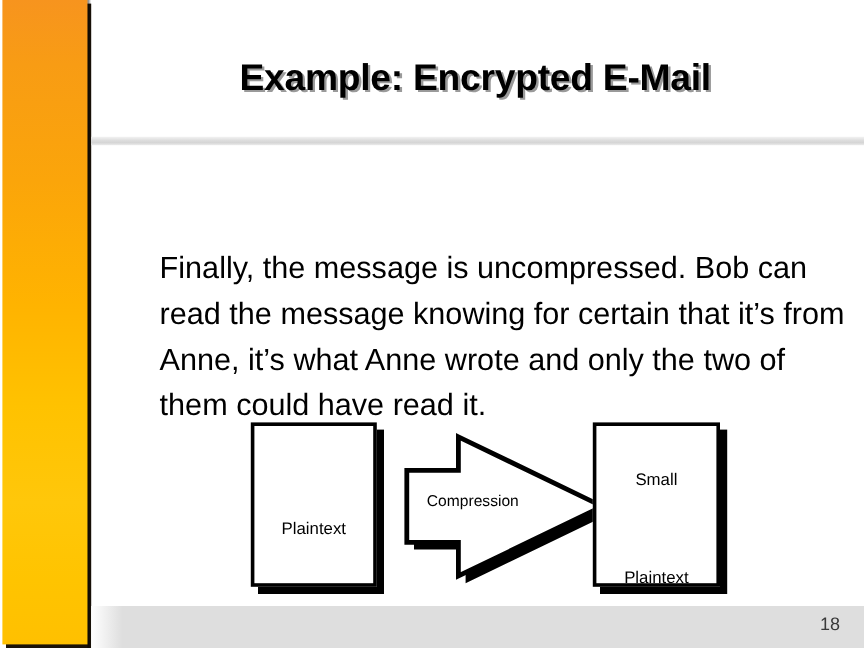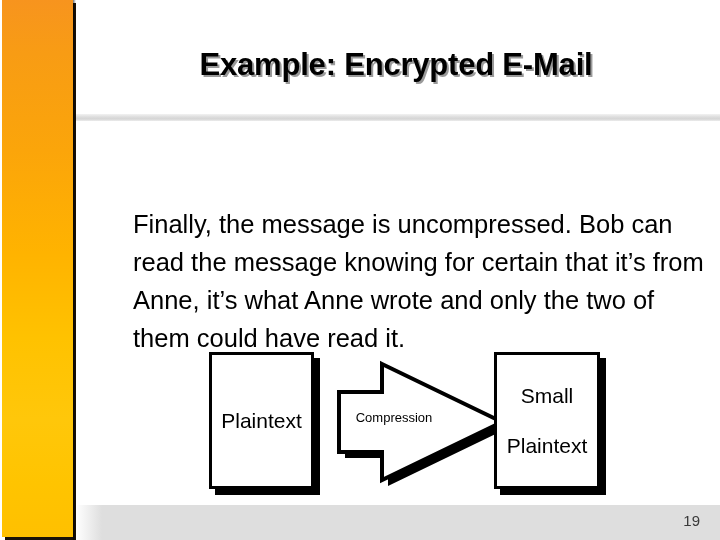--- a/index.html
+++ b/index.html
@@ -106,24 +106,25 @@
     position: absolute;
     background: #ffffff;
     border: 3px solid #000000;
     box-sizing: border-box;
     display: flex;
     flex-direction: column;
     align-items: center;
     justify-content: center;
   }
   .box-label {
-    font-size: 21px;
+    font-size: 14px;
     color: #000000;
     line-height: 1.1;
     text-align: center;
+    margin-top: 40px;
   }
   .box-label.small-gap { margin-bottom: 26px; }
 
   .box-plaintext { left: 209px; top: 352px; width: 105px; height: 137px; }
   .box-small     { left: 494px; top: 352px; width: 106px; height: 137px; }
 
   .shadow-plaintext { left: 215px; top: 358px; width: 105px; height: 137px; }
   .shadow-small     { left: 500px; top: 358px; width: 106px; height: 137px; }
 
   .arrow-wrap {
@@ -203,15 +204,15 @@
 
     <div class="box box-small">
       <span class="box-label small-gap">Small</span>
       <span class="box-label">Plaintext</span>
     </div>
 
   </div>
 
   <div class="footer-band"></div>
   <div class="footer-fade"></div>
-  <div class="page-number">19</div>
+  <div class="page-number">18</div>
 
 </div>
 
 </body></html>

